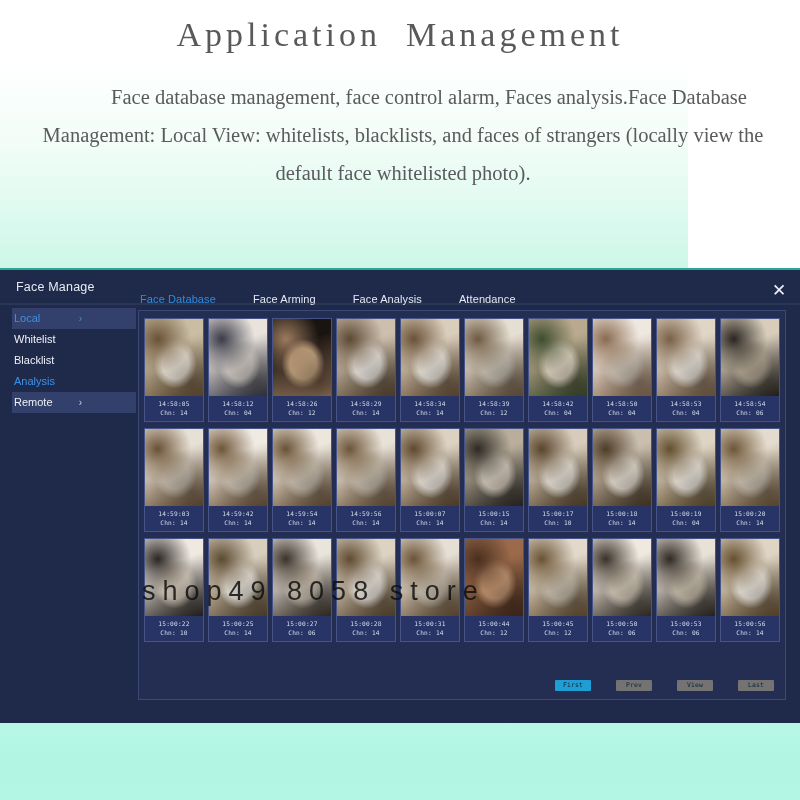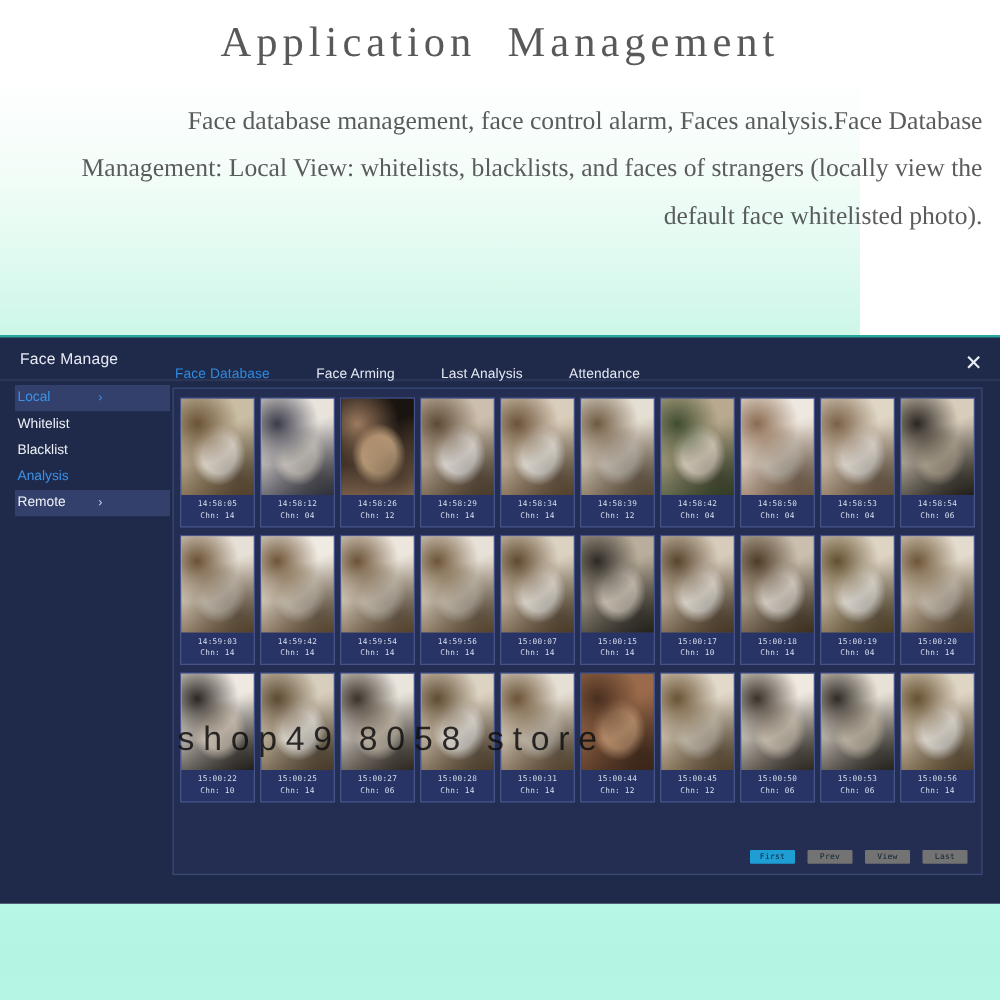--- a/index.html
+++ b/index.html
@@ -16,21 +16,21 @@
     background:linear-gradient(180deg,#ffffff 0%,#ffffff 22%,#f3fdf8 52%,#dffaf0 78%,#cdf7e8 100%);
   }
   .banner-title{
     position:absolute;left:0;top:16px;width:800px;text-align:center;
     font-family:"Liberation Serif", serif;
     font-size:34px;color:#58595b;letter-spacing:4px;white-space:pre;
   }
   .banner-body{
     position:absolute;left:20px;top:78px;width:766px;
     font-family:"Liberation Serif", serif;
-    font-size:20.5px;line-height:38px;color:#5a5b5d;text-align:right;
+    font-size:20.5px;line-height:38px;color:#5a5b5d;text-align:center;
     text-indent:52px;
   }
 
   
   .mint-bottom{
     position:absolute;left:0;top:723px;width:800px;height:77px;
     background:linear-gradient(180deg,#b6f7e5 0%,#b2f5e3 55%,#b4f6e4 100%);
   }
 
   
@@ -110,21 +110,21 @@
   .meta{
     padding:3px 0 4px 0;text-align:center;
     font-family:"DejaVu Sans Mono", monospace;
     font-size:6.2px;line-height:9px;color:#d7def0;letter-spacing:.2px;
   }
   .meta .t{display:block;}
   .meta .c{display:block;}
 
   
   .pager{
-    position:absolute;right:11px;bottom:8px;display:flex;gap:10px;
+    position:absolute;right:11px;bottom:8px;display:flex;gap:25px;
   }
   .pg-btn{
     width:36px;height:11px;line-height:11px;text-align:center;
     font-family:"DejaVu Sans Mono", monospace;
     font-size:6.4px;color:#0d2233;background:#737373;
     border-radius:1px;cursor:pointer;letter-spacing:.2px;
   }
   .pg-btn.first{background:#1f9ed6;}
 
   
@@ -151,21 +151,21 @@
 
     <div class="dialog-title">Face Manage</div>
 
     <div class="close-btn">✕</div>
 
     <div class="tab-underline"></div>
 
     <div class="tabbar" id="tabbar">
         <div class="tab active">Face Database</div>
         <div class="tab">Face Arming</div>
-        <div class="tab">Last Analysis</div>
+        <div class="tab">Face Analysis</div>
         <div class="tab">Attendance</div>
       </div>
 
     <div class="sidebar" id="sidebar">
         <div class="side-item s0 hl blue"><span>Local</span><span class="side-arrow">›</span></div>
         <div class="side-item s2"><span>Blacklist</span></div>
         <div class="side-item s1"><span>Whitelist</span></div>
         <div class="side-item s3 blue"><span>Analysis</span></div>
         <div class="side-item s4 hl"><span>Remote</span><span class="side-arrow">›</span></div>
       </div>

